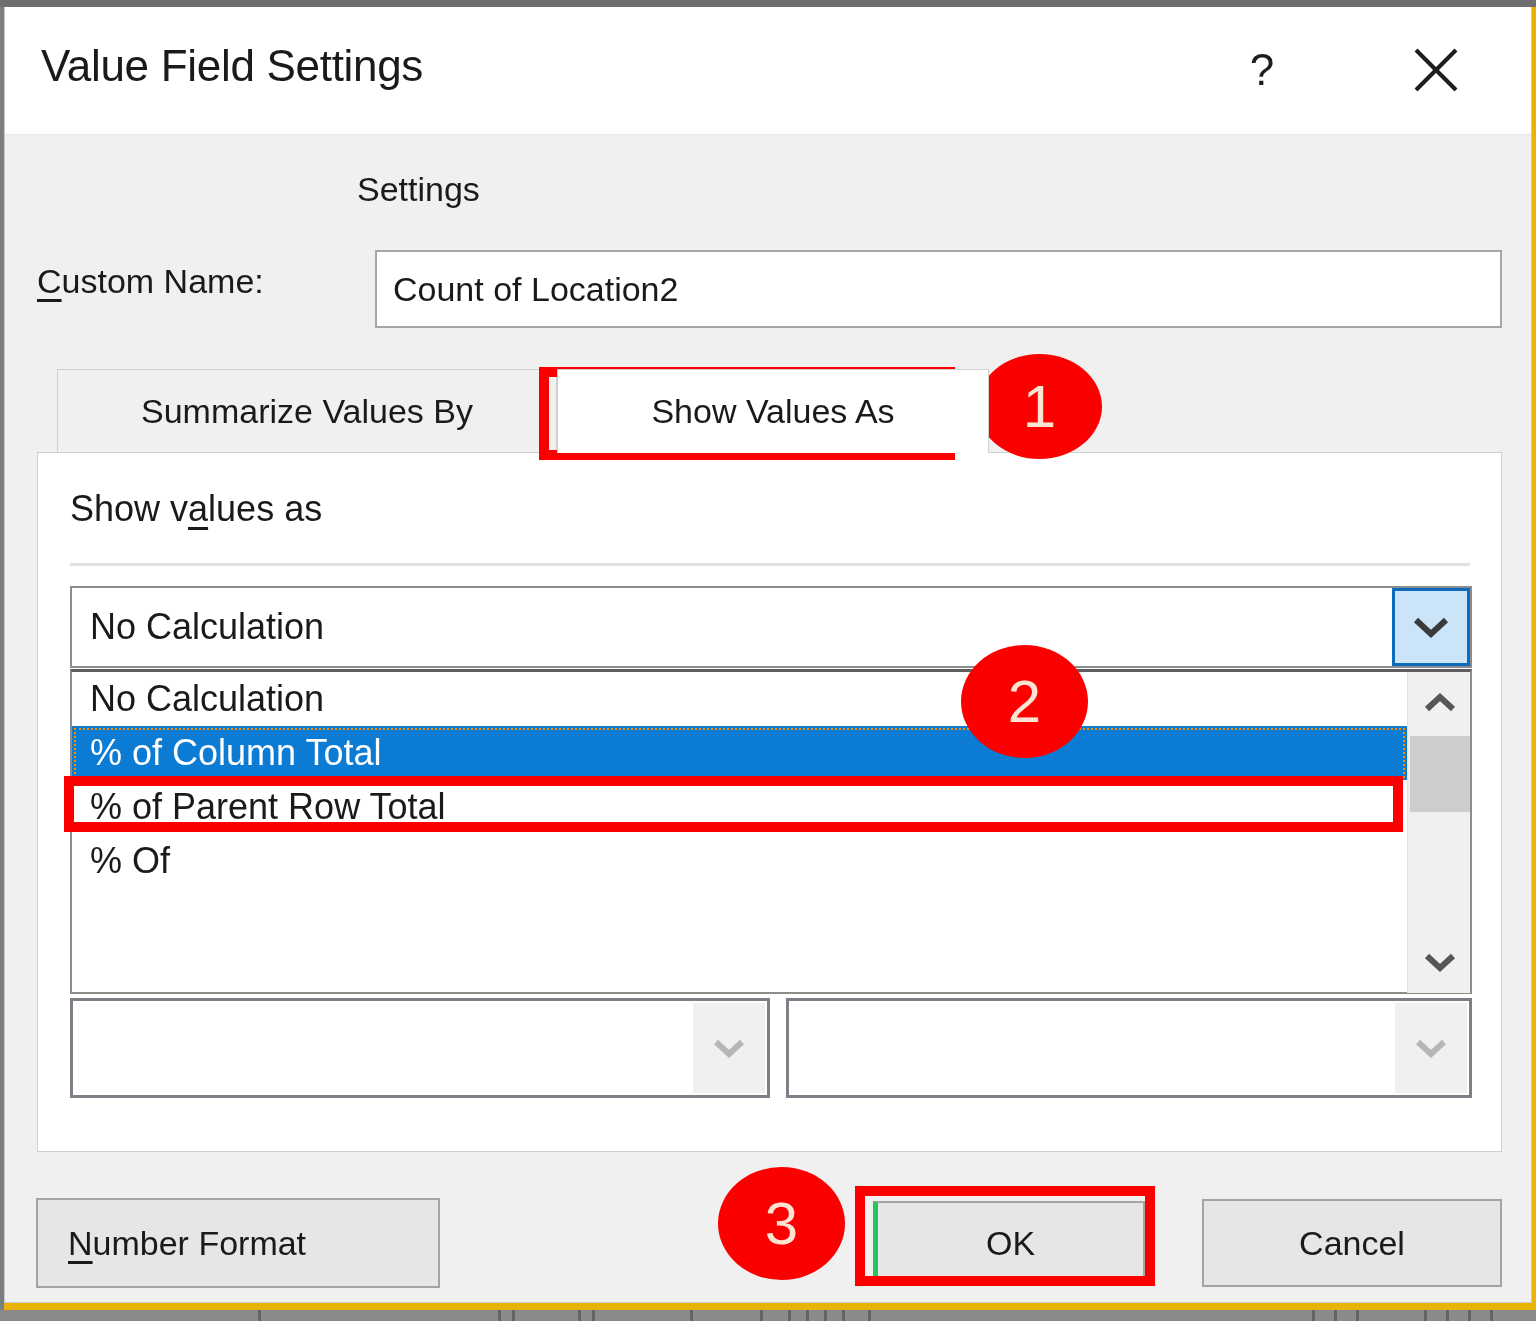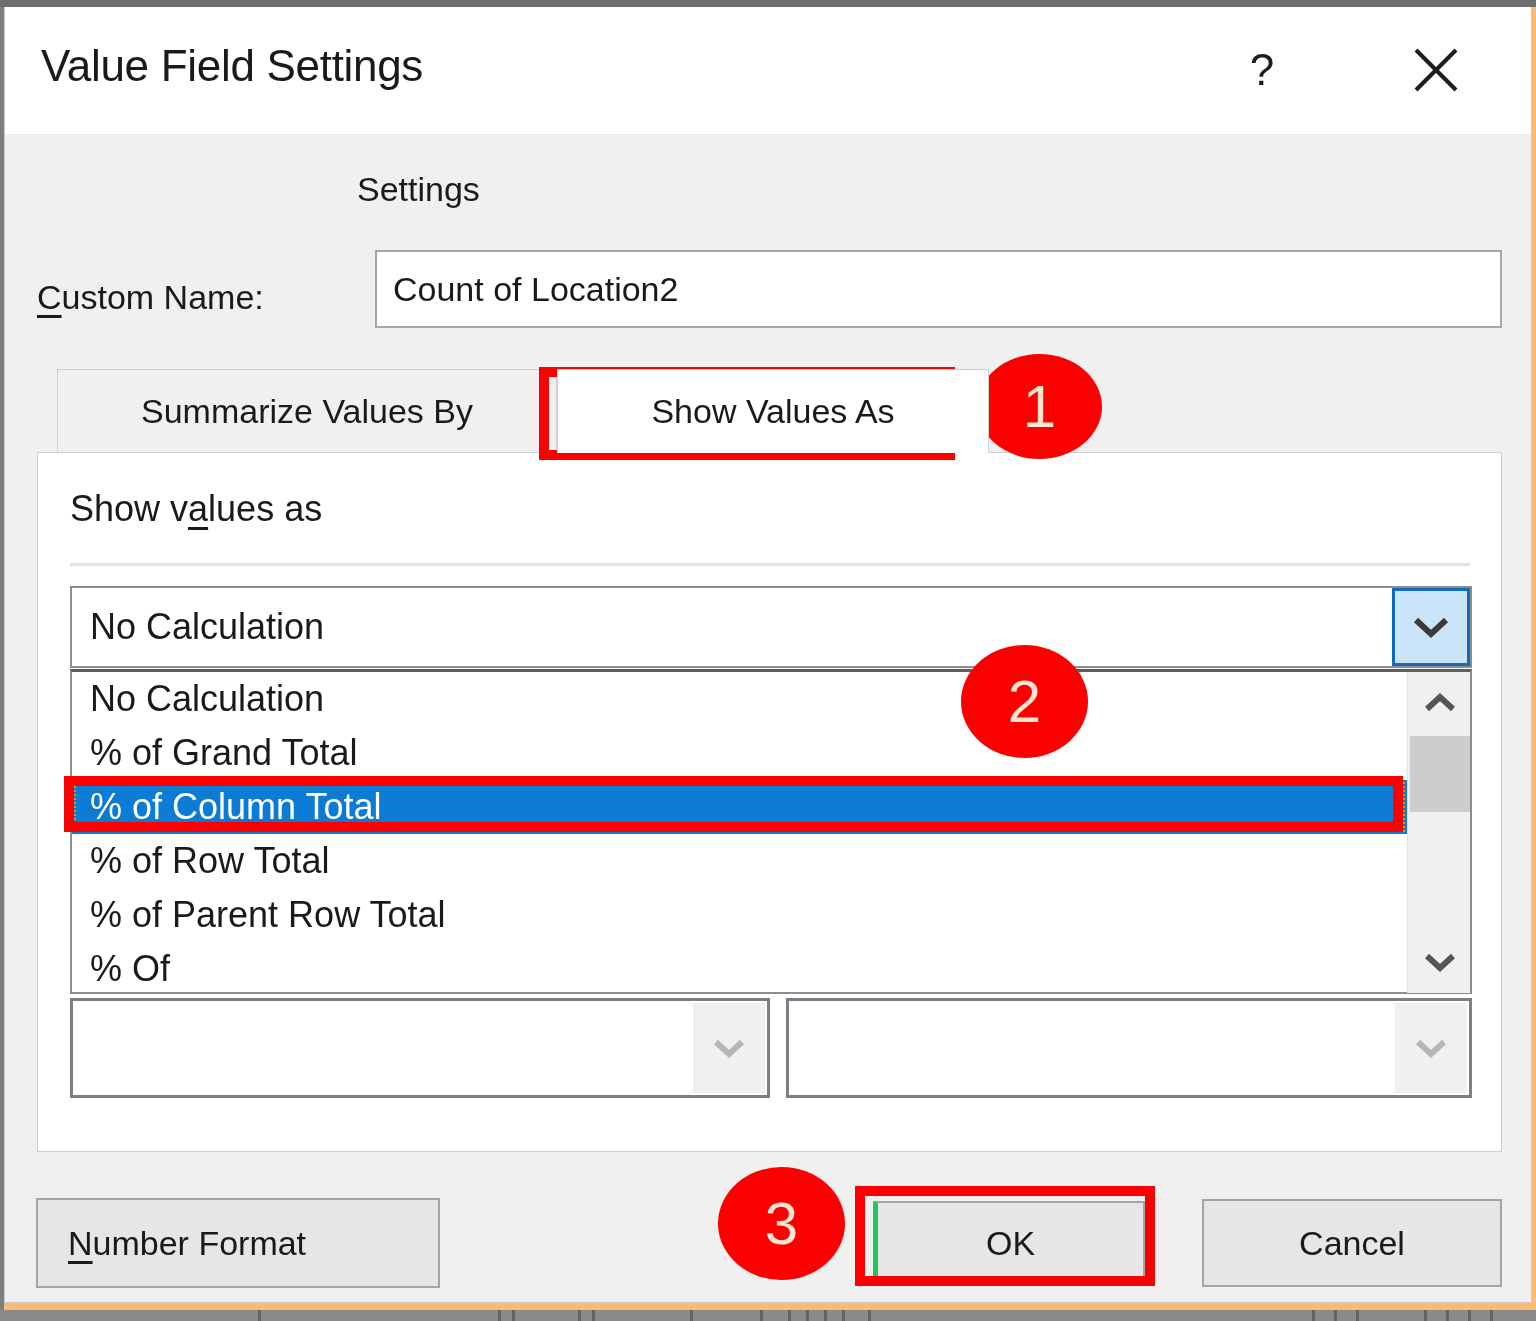--- a/index.html
+++ b/index.html
@@ -10,21 +10,21 @@
     overflow: hidden;
     background: #ffffff;
     font-family: "Liberation Sans", sans-serif;
   }
 
   
   #screen {
     position: relative;
     width: 1536px;
     height: 1321px;
-    background: #fdba74;
+    background: #eab308;
   }
   .bg-topstrip {
     position: absolute; left: 0; top: 0; width: 1536px; height: 7px;
     background: #6e6e6e;
   }
   .bg-leftstrip {
     position: absolute; left: 0; top: 7px; width: 4px; height: 1314px;
     background: #7a7f84;
   }
   .bg-bottomstrip {
@@ -69,21 +69,21 @@
 
   
   .row-label {
     position: absolute;
     font-size: 34px; color: #1a1a1a; white-space: nowrap;
   }
   .u { text-decoration: underline; text-underline-offset: 6px; text-decoration-thickness: 3px; }
 
   #source-label { left: 32px; top: 163px; }
   #source-value { left: 352px; top: 163px; }
-  #custom-label { left: 32px; top: 271px; text-align: center; }
+  #custom-label { left: 32px; top: 255px; text-align: center; }
 
   #custom-input {
     position: absolute; left: 370px; top: 243px;
     width: 1127px; height: 78px;
     background: #ffffff;
     border: 2px solid #a6a6a6;
     font-family: "Liberation Sans", sans-serif;
     font-size: 34px; color: #1a1a1a;
     padding: 7px 16px;
     outline: none;
@@ -309,23 +309,21 @@
         <span id="combo-value">No Calculation</span>
         <div id="combo-arrow-btn">
           <svg width="40" height="26" viewBox="0 0 40 26" aria-hidden="true">
             <polyline points="5,6 20,20 35,6" fill="none" stroke="#3a3a3a" stroke-width="6"></polyline>
           </svg>
         </div>
       </div>
 
       <div id="dropdown-list">
         <div class="dd-item">No Calculation</div>
-        <div class="dd-item">% of Grand Total</div>
         <div class="dd-item selected">% of Column Total</div>
-        <div class="dd-item">% of Row Total</div>
         <div class="dd-item">% of Parent Row Total</div>
         <div class="dd-item">% Of</div>
 
         <div id="dd-scrollbar">
           <div class="sb-arrow" id="sb-up">
             <svg width="34" height="22" viewBox="0 0 34 22" aria-hidden="true">
               <polyline points="4,17 17,5 30,17" fill="none" stroke="#565656" stroke-width="6"></polyline>
             </svg>
           </div>
           <div id="sb-thumb"></div>

